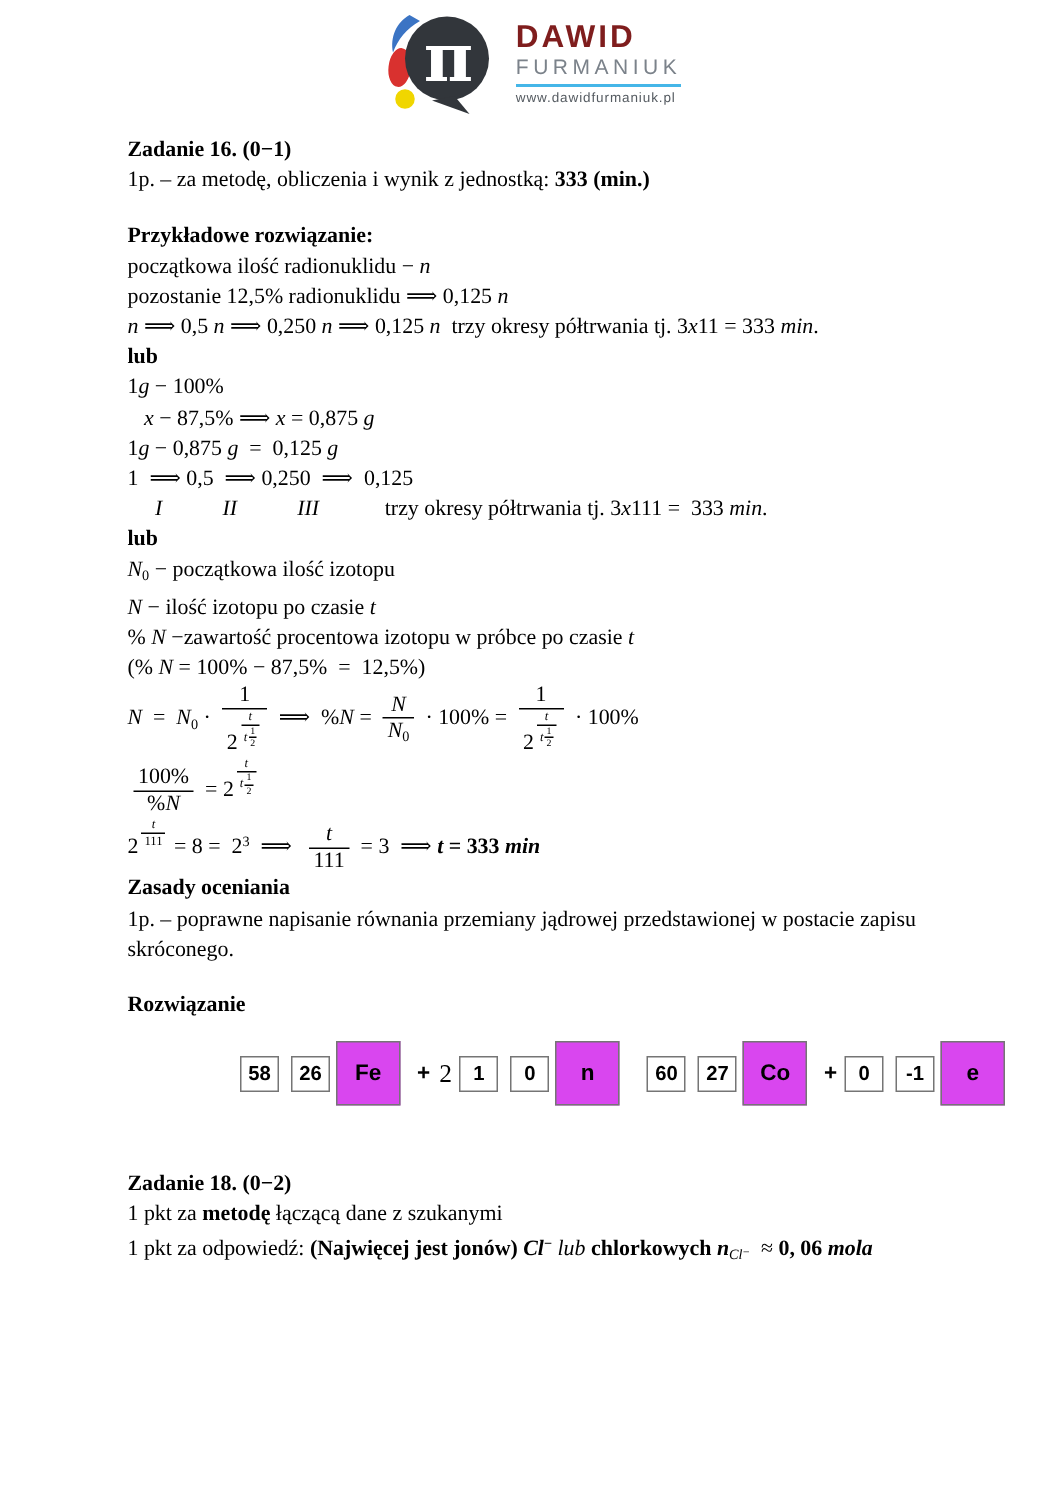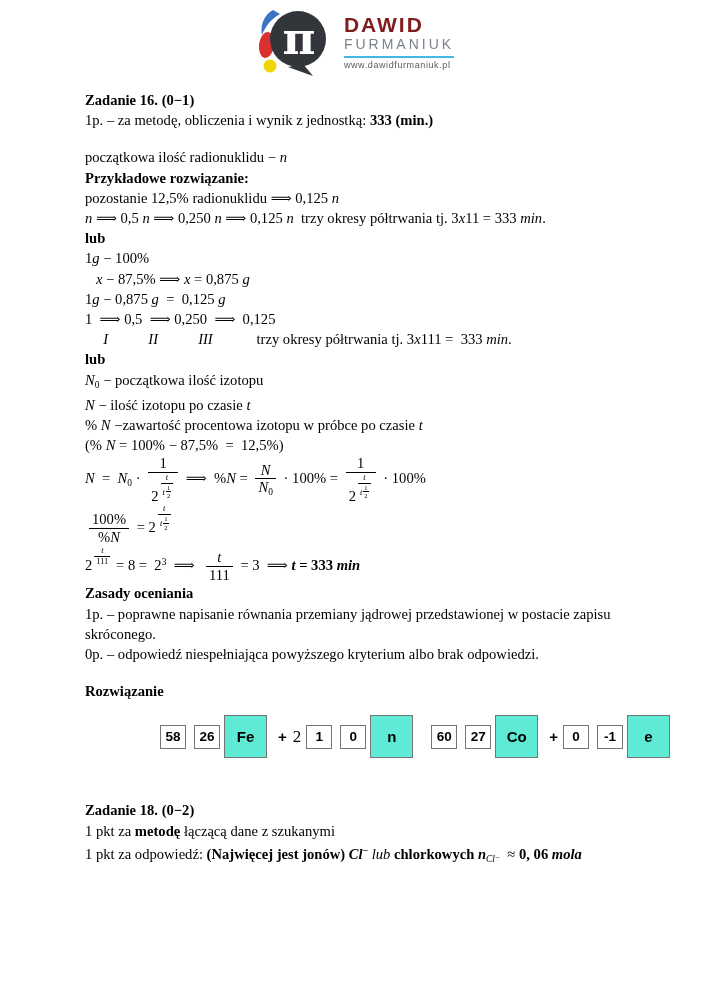--- a/index.html
+++ b/index.html
@@ -37,21 +37,21 @@
   .dispfrac{vertical-align:middle;margin:0 4px;}
   .supfrac{vertical-align:super;font-size:0.58em;margin:0 2px;}
   .supfrac>.fnum,.supfrac>.fden{padding:0 2px;border-bottom-width:1px;}
   .tinyfrac{vertical-align:-0.55em;font-size:0.78em;margin-left:1px;}
   .tinyfrac>.fnum,.tinyfrac>.fden{padding:0 1px;border-bottom-width:1px;}
   
   .reaction{display:flex;align-items:center;margin:14px 0 0 75px;font-family:"Liberation Sans","DejaVu Sans",sans-serif;}
   .nuclide{display:flex;align-items:center;}
   .numstack{display:flex;flex-direction:row;gap:8px;margin-right:4px;}
   .numbox{width:24px;height:22px;border:1.6px solid #757575;display:flex;align-items:center;justify-content:center;font-weight:bold;font-size:13.5px;background:#fff;}
-  .elembox{width:41px;height:41px;border:1.6px solid #757575;display:flex;align-items:center;justify-content:center;font-weight:bold;font-size:15px;background:#5eead4;}
+  .elembox{width:41px;height:41px;border:1.6px solid #757575;display:flex;align-items:center;justify-content:center;font-weight:bold;font-size:15px;background:#d946ef;}
   .op{margin:0 5px 0 11px;font-weight:bold;font-size:15px;}
   .coef{margin:0 5px 0 1px;font-size:17px;font-family:"Liberation Serif","DejaVu Serif",serif;}
   .rx-arrow{margin:0 9px;display:block;}
 </style>
 </head>
 <body>
 
 <div class="logo-row">
   <svg class="logo-mark" width="80" height="68" viewBox="0 0 80 68" xmlns="http://www.w3.org/2000/svg">
     <path d="M20,2 C11,7 7,17 9,27 C12.5,18 18,11 27,6 Z" fill="#3b74c4"></path>
@@ -67,22 +67,22 @@
     <span class="brand-line"></span>
     <span class="brand-url">www.dawidfurmaniuk.pl</span>
   </div>
 </div>
 
 <div class="doc">
 
   <section>
     <p><span class="b">Zadanie 16. (0−1)</span></p>
     <p class="mb-blank"><span class="rm">1p. – za metodę, obliczenia i wynik z jednostką: </span><span class="b">333 (min.)</span></p>
+    <p><span class="b">Przykładowe rozwiązanie:</span></p>
     <p><span class="rm">początkowa ilość radionuklidu − </span><span class="it">n</span></p>
-    <p><span class="b">Przykładowe rozwiązanie:</span></p>
     <p><span class="rm">pozostanie 12,5% radionuklidu ⟹ 0,125 </span><span class="it">n</span></p>
     <p><span class="it">n</span><span class="rm"> ⟹ 0,5 </span><span class="it">n</span><span class="rm"> ⟹ 0,250 </span><span class="it">n</span><span class="rm"> ⟹ 0,125 </span><span class="it">n</span><span class="rm">  trzy okresy półtrwania tj. 3</span><span class="it">x</span><span class="rm">11 = 333 </span><span class="it">min</span><span class="rm">.</span></p>
     <p><span class="b">lub</span></p>
     <p><span class="rm">1</span><span class="it">g</span><span class="rm"> − 100%</span></p>
     <p><span class="rm">   </span><span class="it">x</span><span class="rm"> − 87,5% ⟹ </span><span class="it">x</span><span class="rm"> = 0,875 </span><span class="it">g</span></p>
     <p><span class="rm">1</span><span class="it">g</span><span class="rm"> − 0,875 </span><span class="it">g</span><span class="rm">  =  0,125 </span><span class="it">g</span></p>
     <p><span class="rm">1  ⟹ 0,5  ⟹ 0,250  ⟹  0,125</span></p>
     <p><span class="rm">     </span><span class="it">I</span><span class="rm">           </span><span class="it">II</span><span class="rm">           </span><span class="it">III</span><span class="rm">            trzy okresy półtrwania tj. 3</span><span class="it">x</span><span class="rm">111 =  333 </span><span class="it">min</span><span class="rm">.</span></p>
     <p><span class="b">lub</span></p>
     <p><span class="it">N</span><span class="rm sub">0</span><span class="rm"> − początkowa ilość izotopu</span></p>
@@ -90,21 +90,20 @@
     <p><span class="rm">% </span><span class="it">N</span><span class="rm"> −zawartość procentowa izotopu w próbce po czasie </span><span class="it">t</span></p>
     <p><span class="rm">(% </span><span class="it">N</span><span class="rm"> = 100% − 87,5%  =  12,5%)</span></p>
     <p class="mathline"><span class="it">N</span><span class="rm">  =  </span><span class="it">N</span><span class="rm sub">0</span><span class="rm"> · </span><span class="frac dispfrac"><span class="fnum"><span class="rm">1</span></span><span class="fden"><span class="rm">2</span><span class="frac supfrac"><span class="fnum"><span class="it">t</span></span><span class="fden"><span class="it">t</span><span class="frac tinyfrac"><span class="fnum"><span class="rm">1</span></span><span class="fden"><span class="rm">2</span></span></span></span></span></span></span><span class="rm"> ⟹  %</span><span class="it">N</span><span class="rm"> = </span><span class="frac dispfrac"><span class="fnum"><span class="it">N</span></span><span class="fden"><span class="it">N</span><span class="rm sub">0</span></span></span><span class="rm"> · 100% = </span><span class="frac dispfrac"><span class="fnum"><span class="rm">1</span></span><span class="fden"><span class="rm">2</span><span class="frac supfrac"><span class="fnum"><span class="it">t</span></span><span class="fden"><span class="it">t</span><span class="frac tinyfrac"><span class="fnum"><span class="rm">1</span></span><span class="fden"><span class="rm">2</span></span></span></span></span></span></span><span class="rm"> · 100%</span></p>
     <p class="mathline"><span class="frac dispfrac"><span class="fnum"><span class="rm">100%</span></span><span class="fden"><span class="rm">%</span><span class="it">N</span></span></span><span class="rm"> = </span><span class="rm">2</span><span class="frac supfrac"><span class="fnum"><span class="it">t</span></span><span class="fden"><span class="it">t</span><span class="frac tinyfrac"><span class="fnum"><span class="rm">1</span></span><span class="fden"><span class="rm">2</span></span></span></span></span></p>
     <p class="mathline"><span class="rm">2</span><span class="frac supfrac"><span class="fnum"><span class="it">t</span></span><span class="fden"><span class="rm">111</span></span></span><span class="rm"> = 8 =  2</span><span class="rm sup">3</span><span class="rm">  ⟹  </span><span class="frac dispfrac"><span class="fnum"><span class="it">t</span></span><span class="fden"><span class="rm">111</span></span></span><span class="rm"> = 3  ⟹ </span><span class="bi">t</span><span class="b"> = 333 </span><span class="bi">min</span></p>
   </section>
 
   <section>
     <p><span class="b">Zasady oceniania</span></p>
     <p><span class="rm">1p. – poprawne napisanie równania przemiany jądrowej przedstawionej w postacie zapisu skróconego.</span></p>
-    <p><span class="rm">0p. – odpowiedź niespełniająca powyższego kryterium albo brak odpowiedzi.</span></p>
     <p class="mt-sol"><span class="b">Rozwiązanie</span></p>
 
     <div class="reaction">
       <span class="nuclide">
         <span class="numstack">
           <span class="numbox">58</span>
           <span class="numbox">26</span>
         </span>
         <span class="elembox">Fe</span>
       </span>

